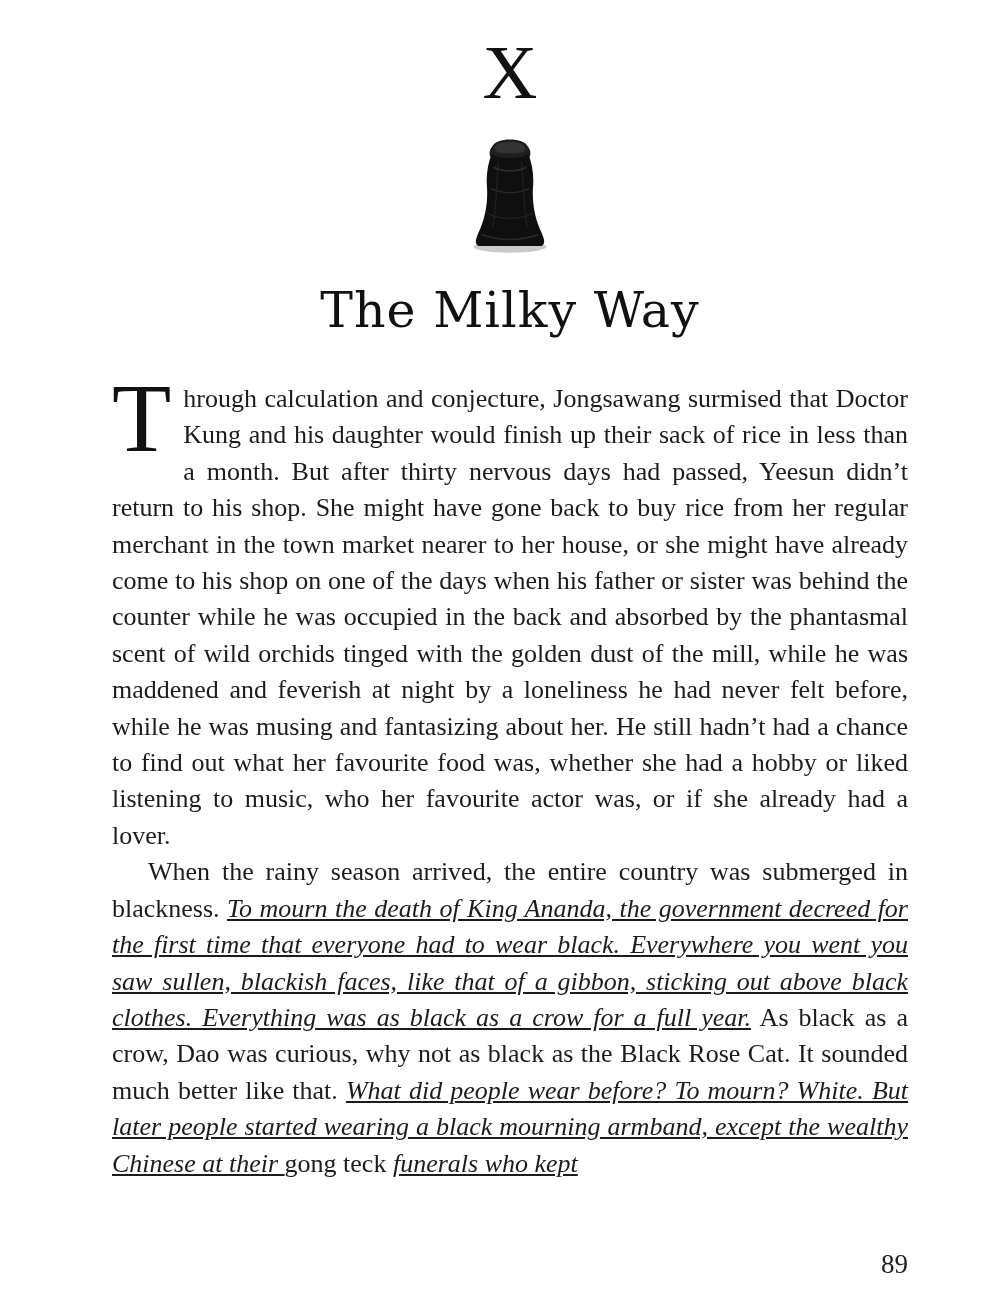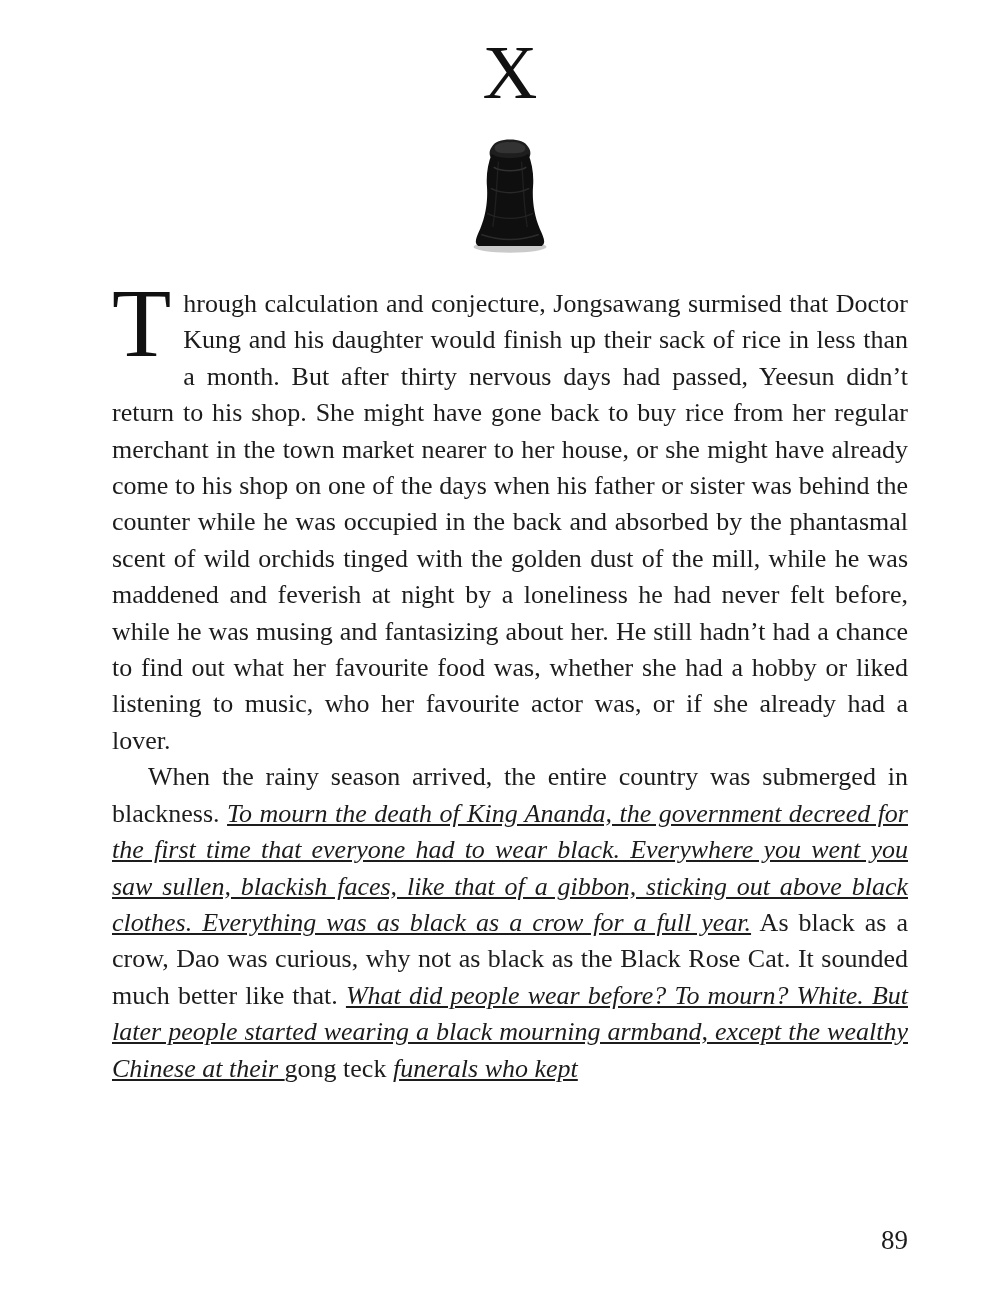--- a/index.html
+++ b/index.html
@@ -63,21 +63,21 @@
   .para-indent {
     text-indent: 36px;
   }
   .body-text em {
     font-style: italic;
     text-decoration: underline;
   }
   .page-number {
     position: absolute;
     right: 92px;
-    bottom: 44px;
+    bottom: 20px;
     font-size: 27px;
     color: #1c1c1c;
     font-family: "Liberation Serif", serif;
   }
 </style>
 </head>
 <body>
 
 <div class="book-page">
 
@@ -101,20 +101,21 @@
 
       <path d="M33,30 C40,35 60,35 67,30" stroke="#3a3a3a" stroke-width="1.6" fill="none" opacity="0.8"></path>
       <path d="M30,52 C42,58 58,58 70,52" stroke="#343434" stroke-width="1.5" fill="none" opacity="0.7"></path>
       <path d="M26,78 C40,85 60,85 74,78" stroke="#303030" stroke-width="1.5" fill="none" opacity="0.6"></path>
       <path d="M20,100 C40,107 60,107 80,100" stroke="#383838" stroke-width="1.6" fill="none" opacity="0.7"></path>
       <path d="M38,24 C36,44 36,70 32,92" stroke="#2c2c2c" stroke-width="1.4" fill="none" opacity="0.6"></path>
       <path d="M62,24 C64,44 64,70 68,92" stroke="#2c2c2c" stroke-width="1.4" fill="none" opacity="0.6"></path>
     </svg>
   </div>
 
+  <h1 class="chapter-title">The Milky Way</h1>
 
   <div class="body-text">
 
     <p class="para-first">
       <span class="dropcap">T</span><span>hrough calculation and conjecture, Jongsawang surmised that Doctor Kung and his daughter would finish up their sack of rice in less than a month. But after thirty nervous days had passed, Yeesun didn’t return to his shop. She might have gone back to buy rice from her regular merchant in the town market nearer to her house, or she might have already come to his shop on one of the days when his father or sister was behind the counter while he was occupied in the back and absorbed by the phantasmal scent of wild orchids tinged with the golden dust of the mill, while he was maddened and feverish at night by a loneliness he had never felt before, while he was musing and fantasizing about her. He still hadn’t had a chance to find out what her favourite food was, whether she had a hobby or liked listening to music, who her favourite actor was, or if she already had a lover.</span>
     </p>
 
     <p class="para-indent">
       <span>When the rainy season arrived, the entire country was submerged in blackness. </span><em>To mourn the death of King Ananda, the government decreed for the first time that everyone had to wear black. Everywhere you went you saw sullen, blackish faces, like that of a gibbon, sticking out above black clothes. Everything was as black as a crow for a full year.</em><span> As black as a crow, Dao was curious, why not as black as the Black Rose Cat. It sounded much better like that. </span><em>What did people wear before? To mourn? White. But later people started wearing a black mourning armband, except the wealthy Chinese at their </em><span>gong teck </span><em>funerals who kept</em>
     </p>

